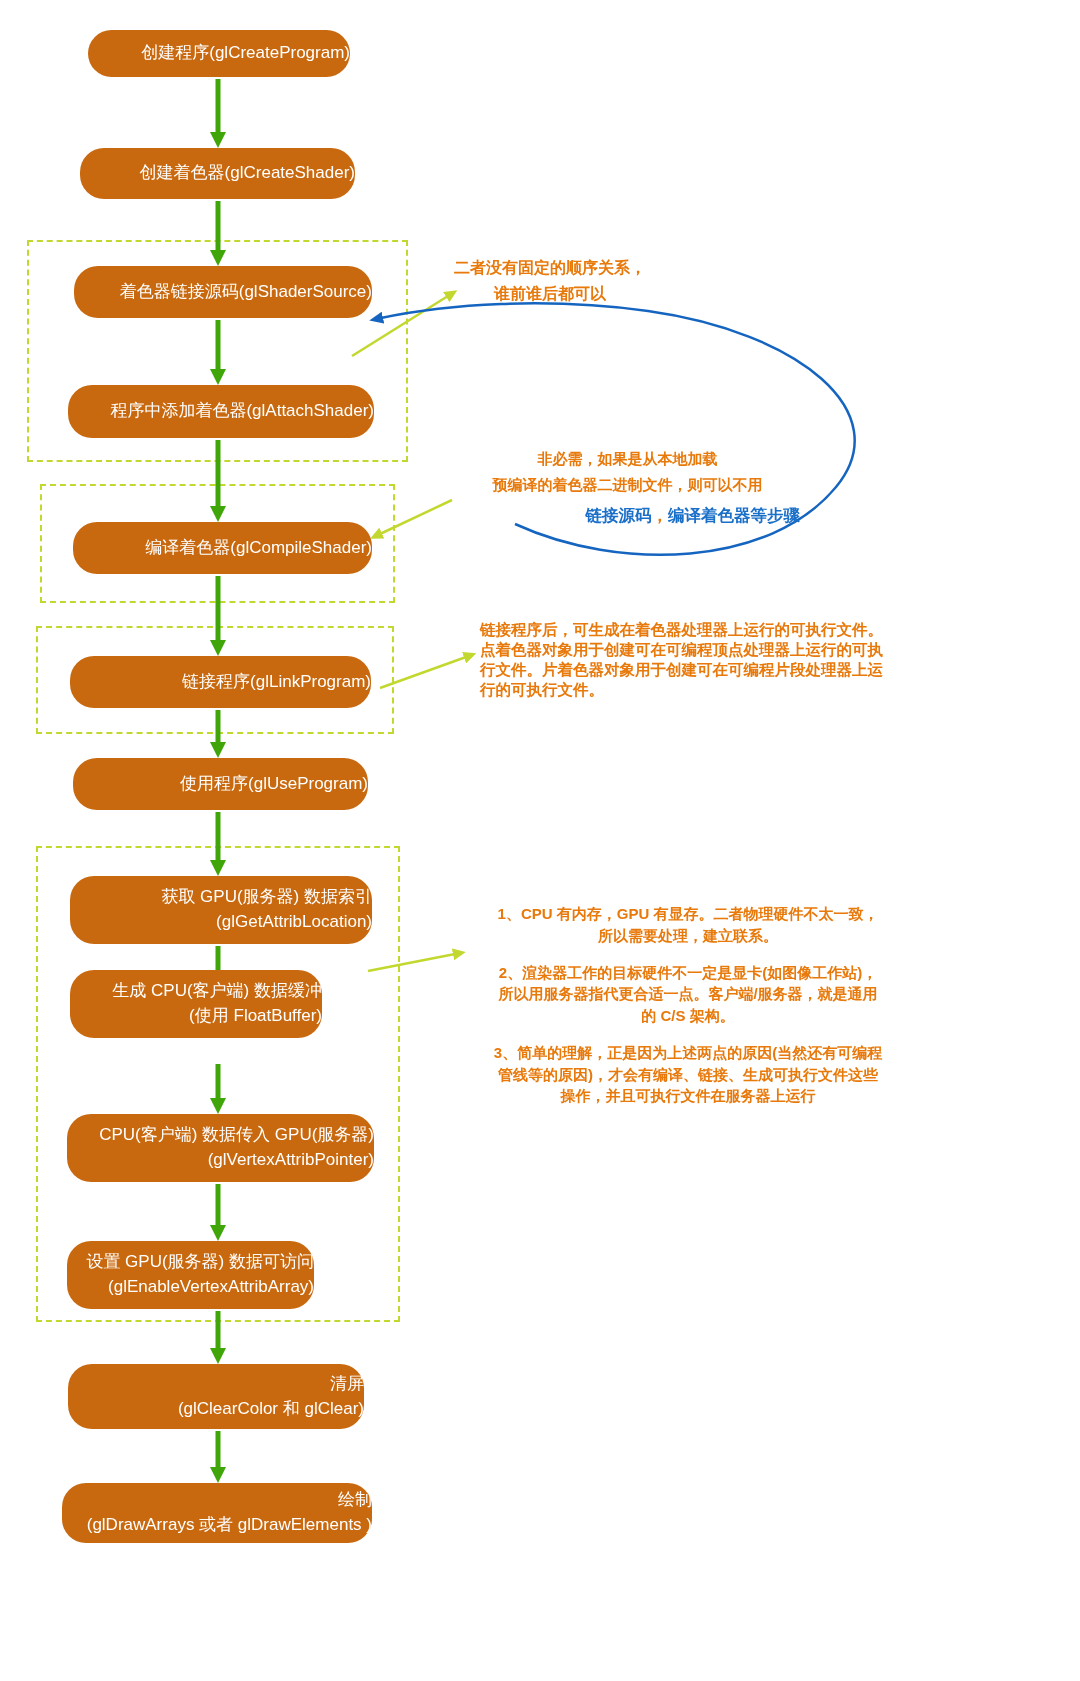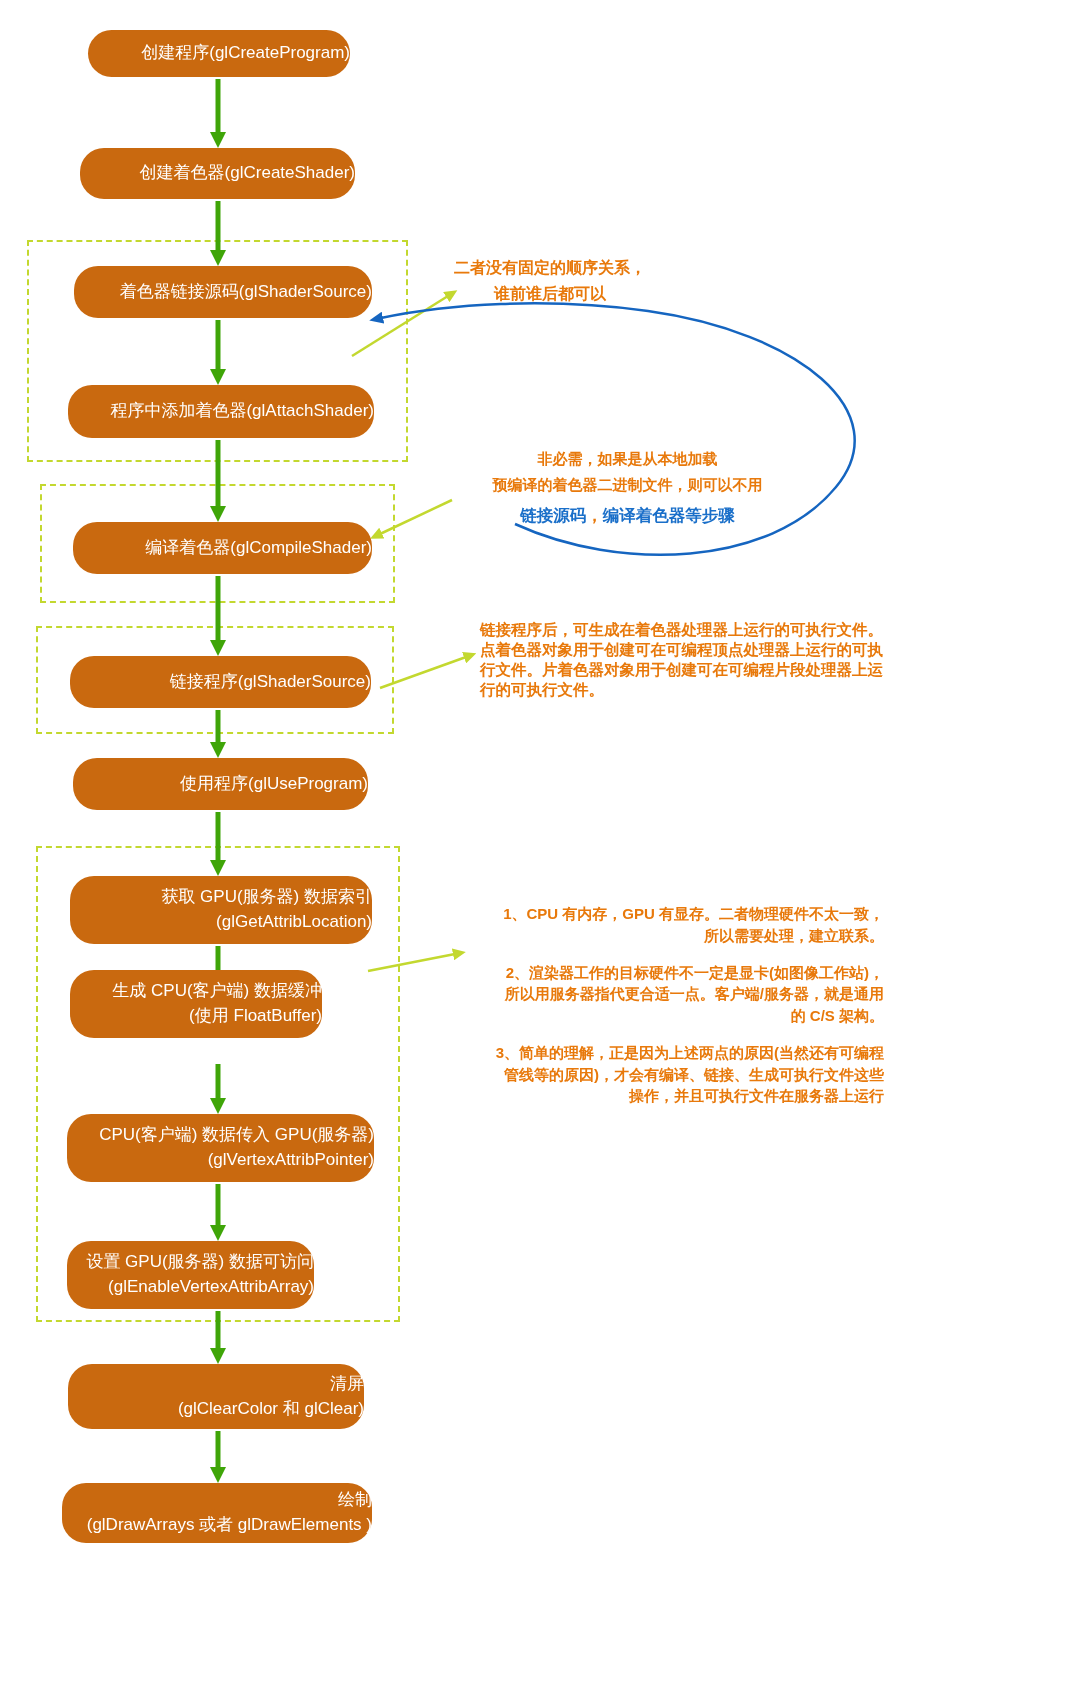--- a/index.html
+++ b/index.html
@@ -19,23 +19,23 @@
     position:absolute;z-index:3;
     background:var(--box-bg);color:var(--box-text);
     border-radius:24px;
     display:flex;flex-direction:column;align-items:flex-end;justify-content:center;
     text-align:center;font-size:17px;line-height:1.45;
   }
   .note{position:absolute;z-index:4;color:var(--note-orange);font-weight:bold;}
   .note .blue{color:var(--note-blue);}
   .note-order{text-align:center;font-size:16px;line-height:1.6;}
   .note-optional{text-align:center;font-size:15px;line-height:1.75;}
-  .note-optional .l3{font-size:16.5px;margin-top:2px;}
+  .note-optional .l3{font-size:16.5px;margin-top:2px;text-align:right;}
   .note-link{text-align:left;font-size:15.5px;line-height:1.3;}
-  .note-gpu{text-align:right;font-size:15px;line-height:1.45;}
+  .note-gpu{text-align:center;font-size:15px;line-height:1.45;}
   .note-gpu p{margin-bottom:15px;}
 </style>
 </head>
 <body>
 
 <div class="canvas">
 
   <div class="group" style="left:27px;top:240px;width:381px;height:222px"></div>
   <div class="group" style="left:40px;top:484px;width:355px;height:119px"></div>
   <div class="group" style="left:36px;top:626px;width:358px;height:108px"></div>
@@ -93,21 +93,21 @@
 
   <div class="node" style="left:68px;top:385px;width:306px;height:53px">
     <div>程序中添加着色器(glAttachShader)</div>
   </div>
 
   <div class="node" style="left:73px;top:522px;width:299px;height:52px">
     <div>编译着色器(glCompileShader)</div>
   </div>
 
   <div class="node" style="left:70px;top:656px;width:301px;height:52px">
-    <div>链接程序(glShaderSource)</div>
+    <div>链接程序(glLinkProgram)</div>
   </div>
 
   <div class="node" style="left:73px;top:758px;width:295px;height:52px">
     <div>使用程序(glUseProgram)</div>
   </div>
 
   <div class="node" style="left:70px;top:876px;width:302px;height:68px">
     <div>获取 GPU(服务器) 数据索引</div>
     <div>(glGetAttribLocation)</div>
   </div>

